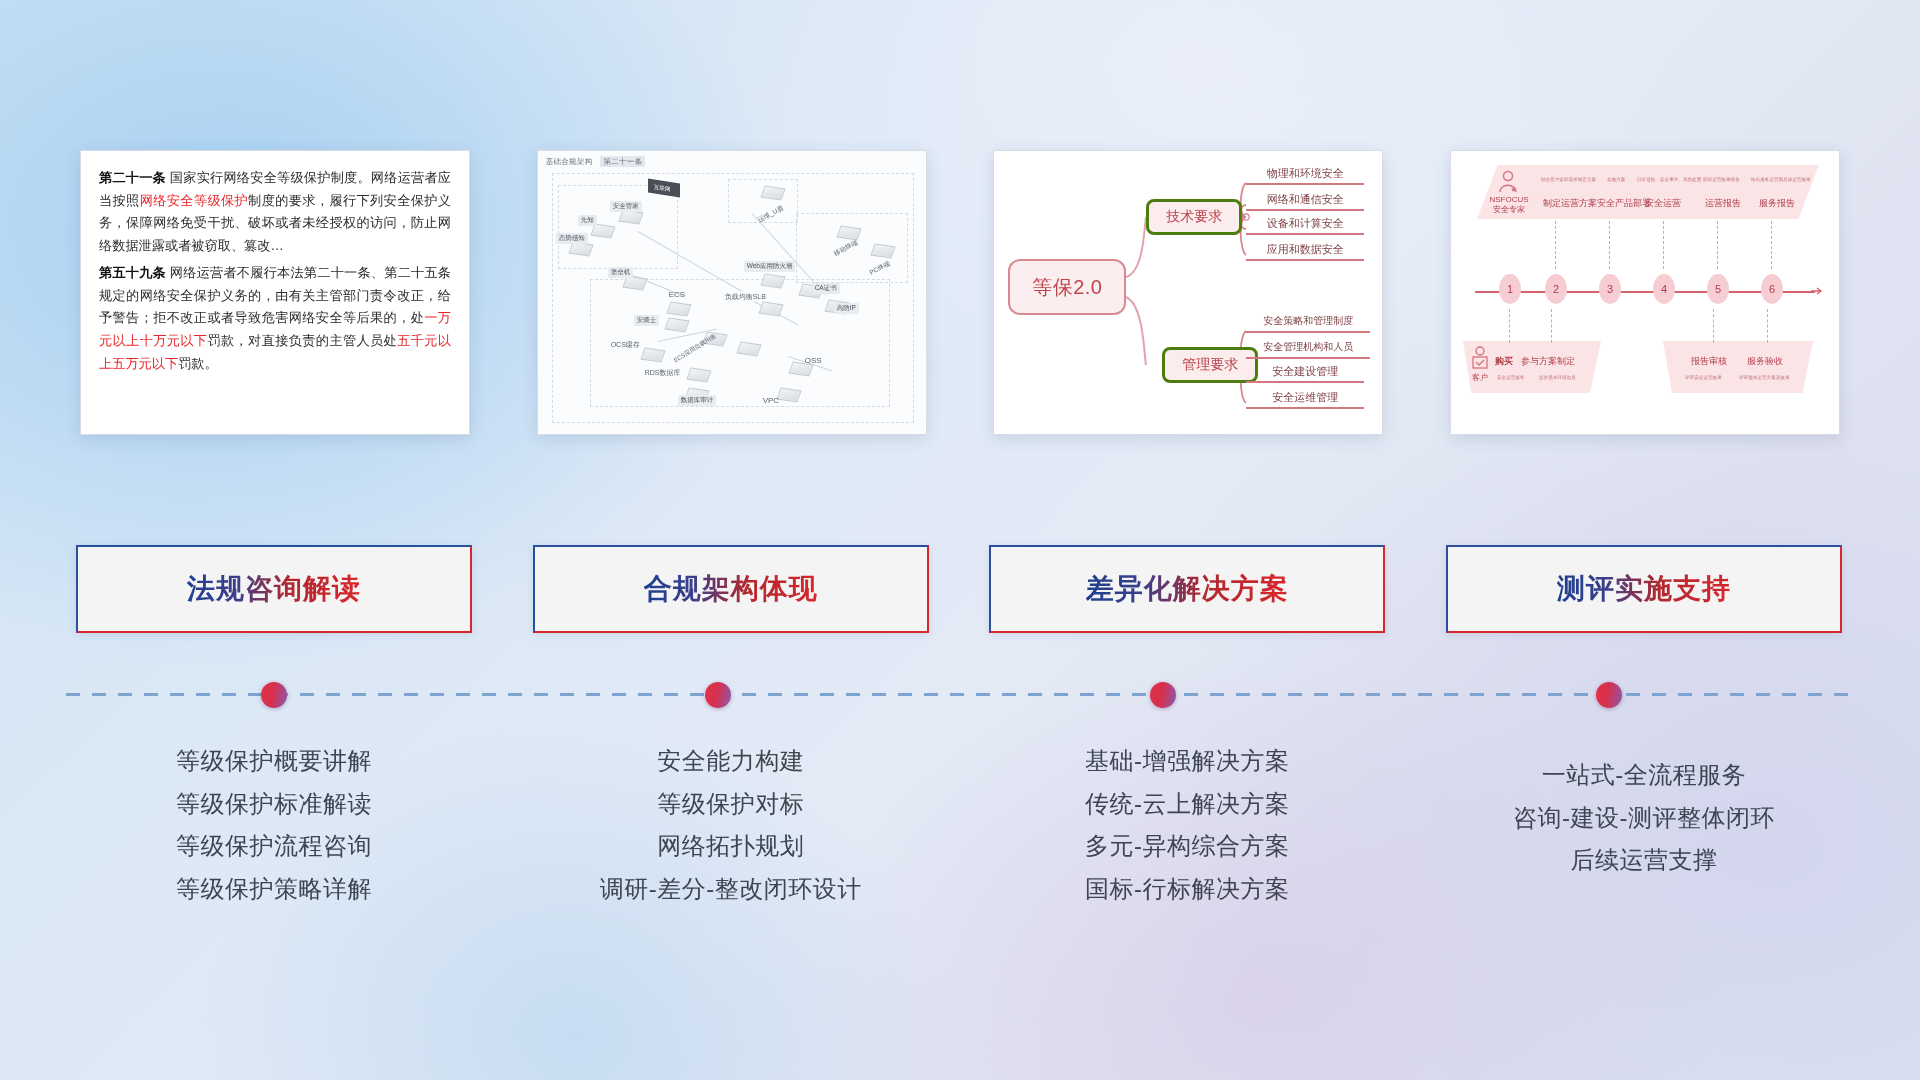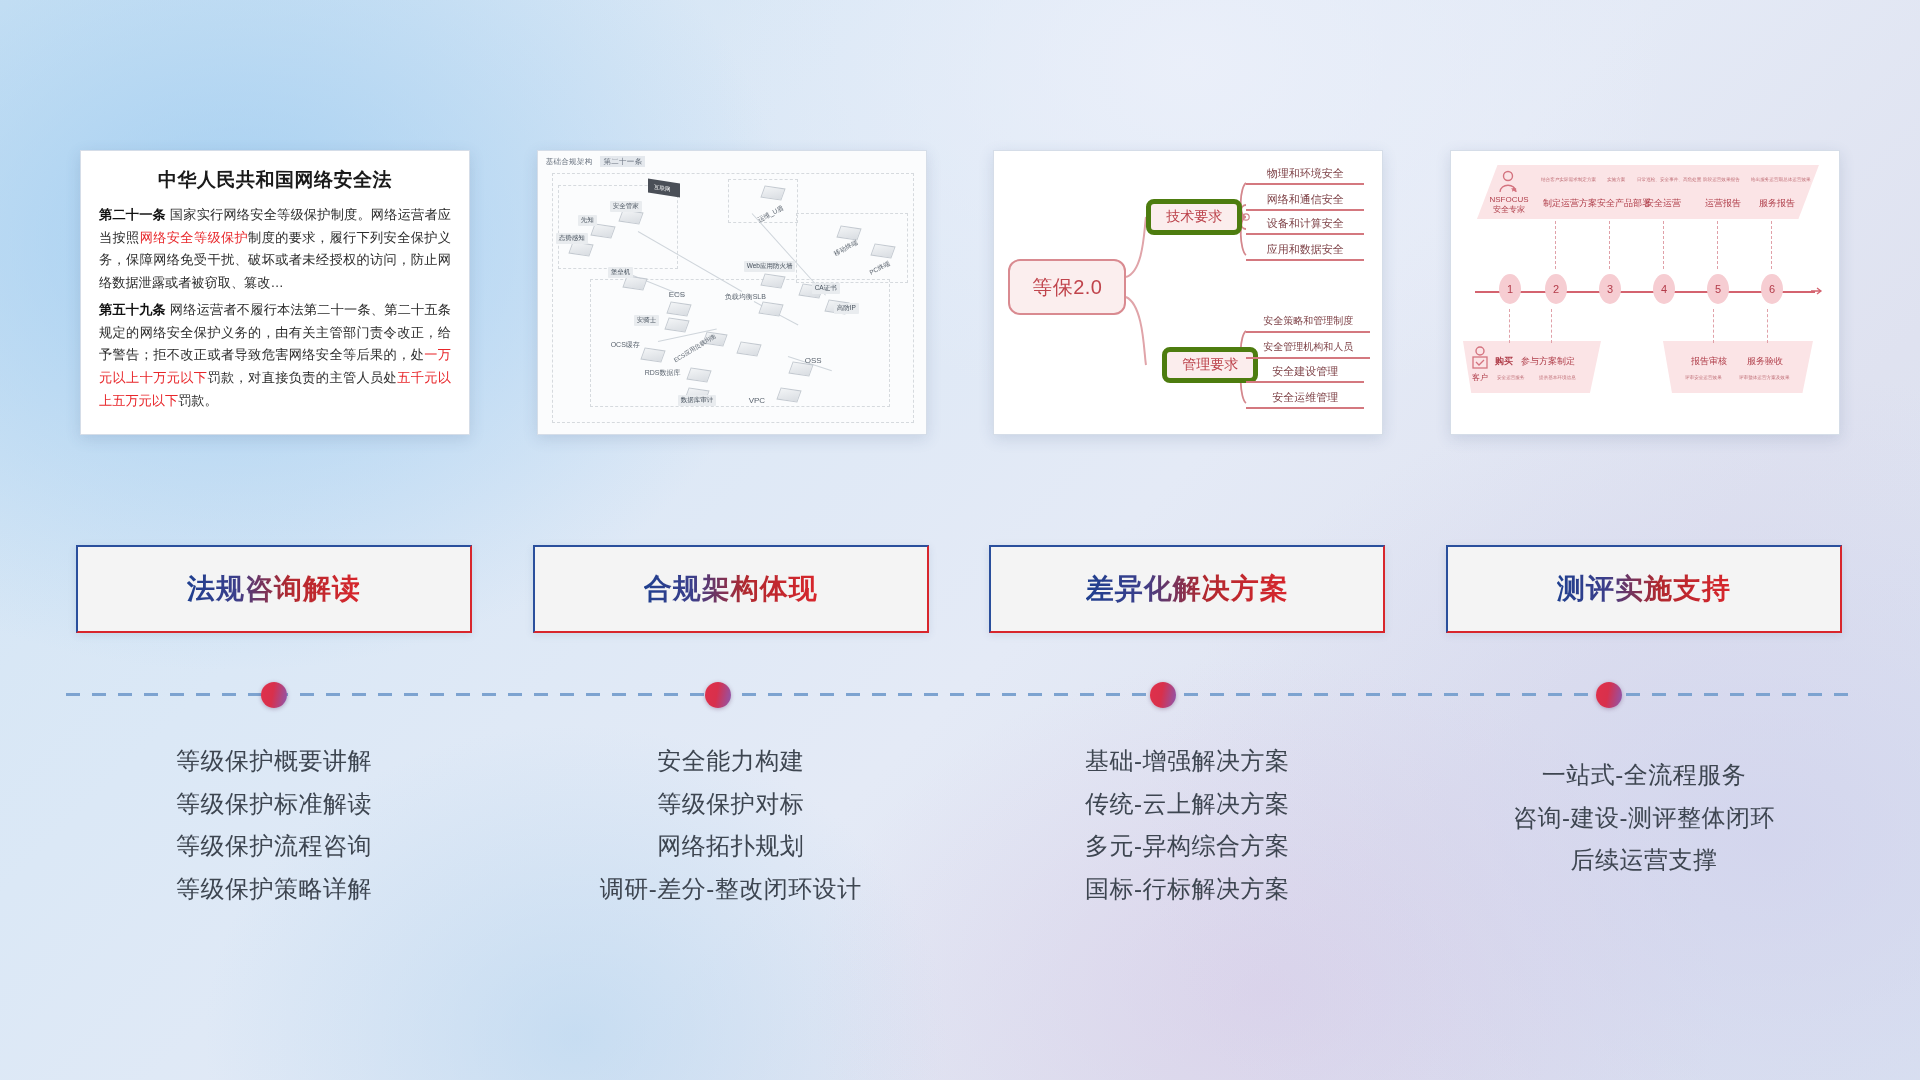--- a/index.html
+++ b/index.html
@@ -58,21 +58,21 @@
   .mind { width: 100%; height: 100%; background: #fff; position: relative; }
   .mind-root {
     position: absolute; left: 14px; top: 108px;
     width: 118px; height: 56px; border-radius: 12px;
     border: 2.5px solid #d98a90; background: #fbeeee;
     display: flex; align-items: center; justify-content: center;
     font-size: 20px; color: #c0444c; letter-spacing: .5px;
   }
   .mind-node {
     position: absolute; width: 96px; height: 36px; border-radius: 8px;
-    border: 5px solid #4d7c0f; background: #fbeded;
+    border: 3px solid #4d7c0f; background: #fbeded;
     display: flex; align-items: center; justify-content: center;
     font-size: 14px; color: #bb4049;
   }
   .mind-n1 { left: 152px; top: 48px; }
   .mind-n2 { left: 168px; top: 196px; }
   .mind-leaf {
     position: absolute; left: 252px; width: 118px; height: 22px;
     border-bottom: 2px solid #d4787f;
     font-size: 11px; color: #7c3f44; text-align: center;
     line-height: 20px; white-space: nowrap;
@@ -172,21 +172,20 @@
   }
   .iso-line { position: absolute; background: #cfd5db; height: 1px; transform-origin: left center; }
 </style>
 </head>
 <body>
 
 <div class="cards">
 
   <div class="card">
     <div class="law">
-      <div class="law-title">中华人民共和国网络安全法</div>
       <div class="law-p">
         <b>第二十一条</b><span> 国家实行网络安全等级保护制度。网络运营者应当按照</span><span class="red">网络安全等级保护</span><span>制度的要求，履行下列安全保护义务，保障网络免受干扰、破坏或者未经授权的访问，防止网络数据泄露或者被窃取、篡改…</span>
       </div>
       <div class="law-p">
         <b>第五十九条</b><span> 网络运营者不履行本法第二十一条、第二十五条规定的网络安全保护义务的，由有关主管部门责令改正，给予警告；拒不改正或者导致危害网络安全等后果的，处</span><span class="red">一万元以上十万元以下</span><span>罚款，对直接负责的主管人员处</span><span class="red">五千元以上五万元以下</span><span>罚款。</span>
       </div>
     </div>
   </div>
 
   <div class="card">
@@ -256,21 +255,21 @@
       <div class="iso-box" style="left:150px;top:218px;"></div>
       <div class="iso-lab plain" style="left:104px;top:216px;font-size:7px;">RDS数据库</div>
 
       <div class="iso-box" style="left:148px;top:238px;"></div>
       <div class="iso-lab" style="left:140px;top:244px;">数据库审计</div>
 
       <div class="iso-box" style="left:252px;top:212px;"></div>
       <div class="iso-lab plain" style="left:264px;top:204px;font-size:8px;">OSS</div>
 
       <div class="iso-box" style="left:240px;top:238px;"></div>
-      <div class="iso-lab plain" style="left:208px;top:244px;font-size:8px;text-align:right;">VPC</div>
+      <div class="iso-lab plain" style="left:222px;top:244px;font-size:8px;text-align:right;">VPC</div>
 
       <div class="iso-box" style="left:166px;top:182px;"></div>
       <div class="iso-box" style="left:200px;top:192px;"></div>
       <div class="iso-lab plain" style="left:130px;top:192px;font-size:6px;transform:rotate(-32deg);">ECS应用负载均衡</div>
     </div>
   </div>
 
   <div class="card">
     <div class="mind">
       <svg width="390" height="285" style="position:absolute;left:0;top:0;">

